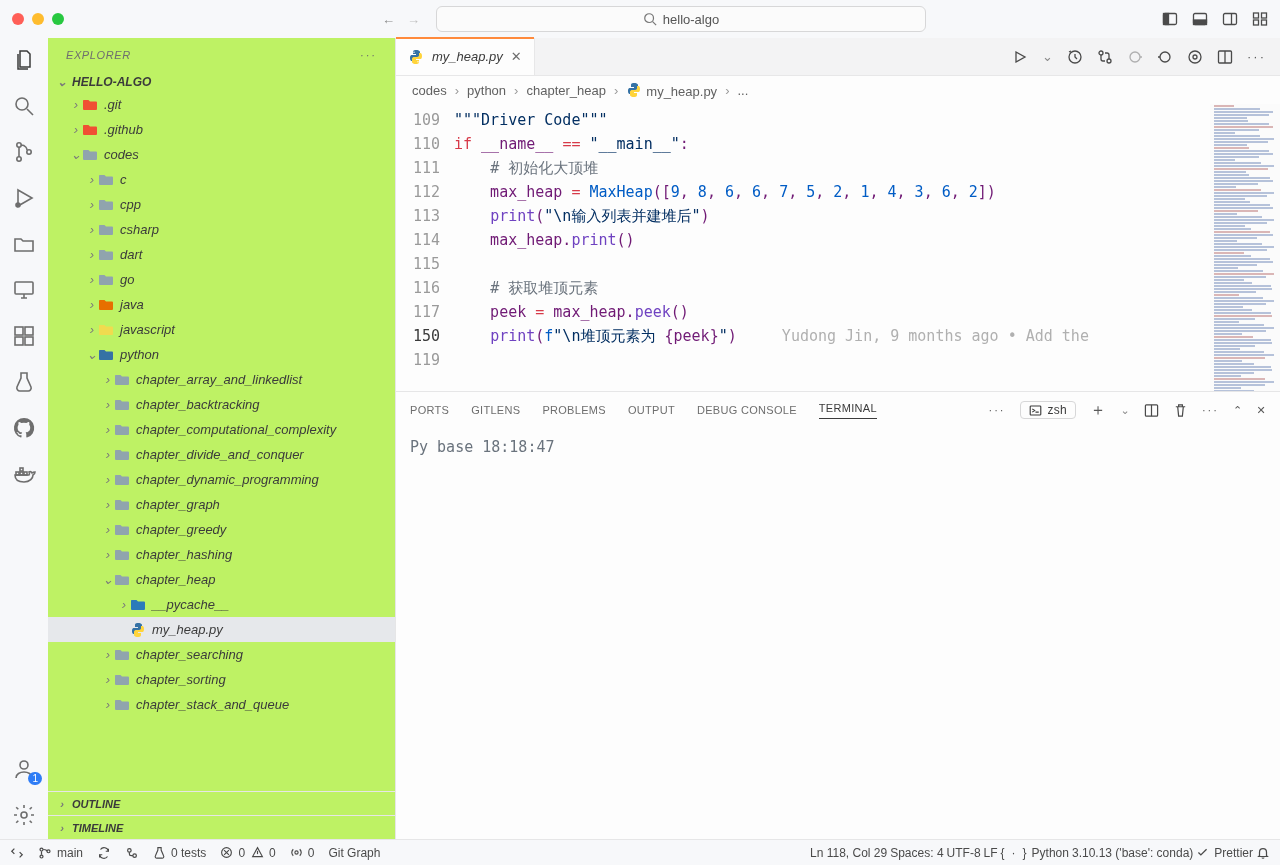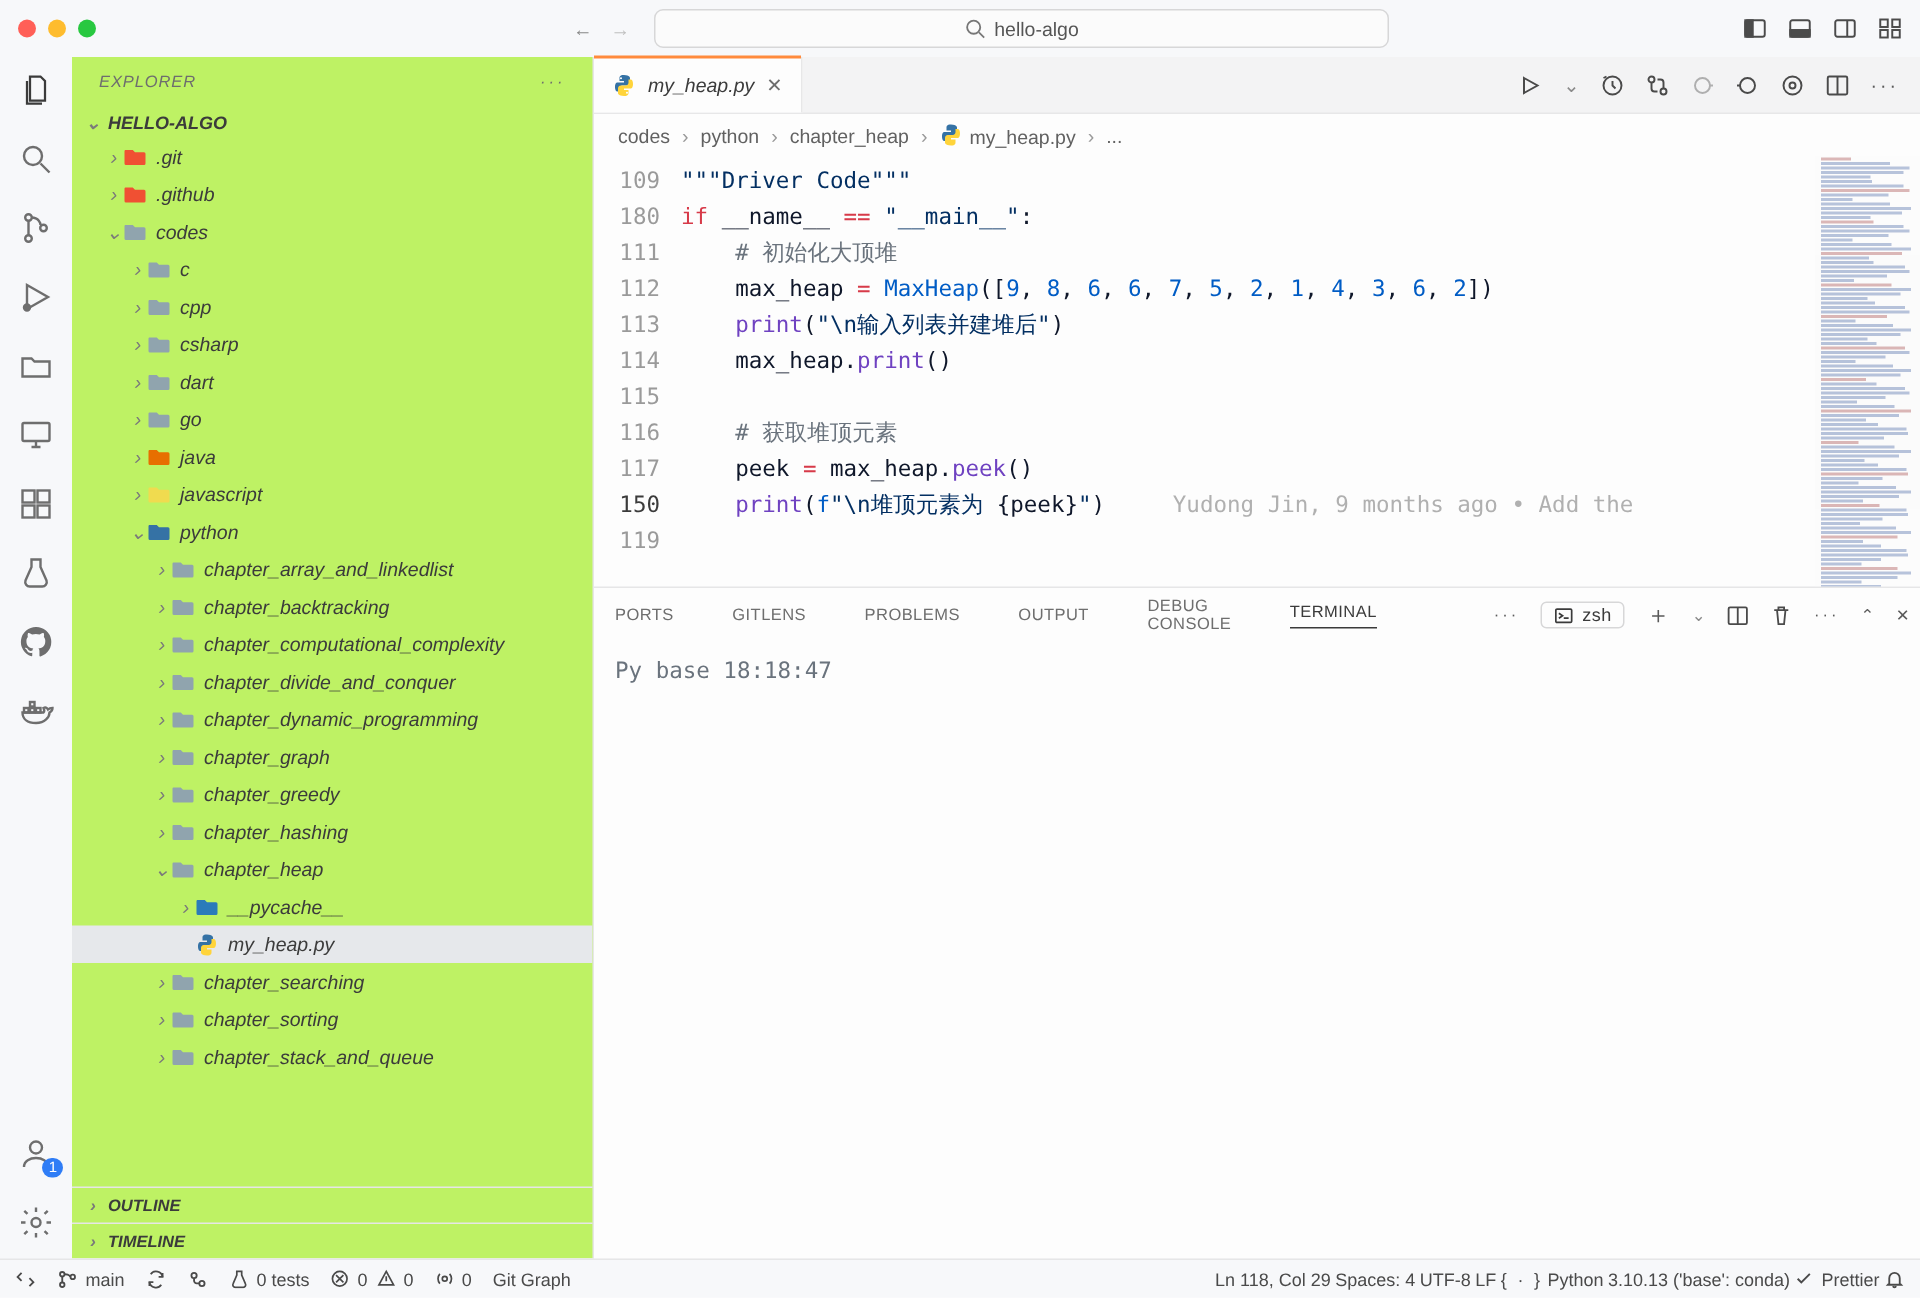--- a/index.html
+++ b/index.html
@@ -128,25 +128,25 @@
 
   
   .s-str { color:#032f62; }
   .s-kw  { color:#005cc5; }
   .s-kw2 { color:#d73a49; }
   .s-fn  { color:#6f42c1; }
   .s-cls { color:#005cc5; }
   .s-num { color:#005cc5; }
   .s-cmt { color:#6a737d; }
   .s-op  { color:#d73a49; }
-  .s-var { color:#0f172a; }
+  .s-var { color:#701a75; }
   .s-blame { color:#b0b0b0; }
 
   .panel { height: 448px; border-top:1px solid #e6e6e7; display:flex; flex-direction:column; background:#fdfdfd;}
-  .panel-tabs { height:36px; display:flex; align-items:center; gap:39px; padding:0 14px; font-size:11px; letter-spacing:.3px; color:#6e6e6e;}
+  .panel-tabs { height:36px; display:flex; align-items:center; gap:22px; padding:0 14px; font-size:11px; letter-spacing:.3px; color:#6e6e6e;}
   .panel-tabs .pt { cursor:pointer; }
   .panel-tabs .pt.active { color:#3b3b3b; border-bottom:1px solid #3b3b3b; padding-bottom:4px;}
   .panel-tabs .spacer { flex:1; }
   .panel-tabs .right { display:flex; align-items:center; gap:14px; color:#5a5a5a;}
   .panel-tabs .shellbox { border:1px solid #d7d7d8; border-radius:4px; padding:1px 8px; display:flex; gap:6px; align-items:center; font-size:12px; color:#3b3b3b;}
   .terminal-body { flex:1; padding:10px 14px; font-family: ui-monospace, Menlo, monospace; font-size:15px;}
   .term-line { display:flex; justify-content:space-between; }
   .term-left .p1 { color:#0aa; }
   .term-left .p2 { color:#6a737d; }
   .term-left .p3 { color:#005cc5; font-weight:600; }
@@ -624,21 +624,21 @@
               <path fill="#FFD43B" d="M8 15c3 0 3-1.5 3-2v-2H8v-1h4.5S14 10 14 7s-1.5-3-1.5-3H11v2c0 1-.5 2-2 2H6c-1.5 0-2 1-2 2v3s0 2 4 2z"></path>
             </svg>
           </span>my_heap.py</span>
         <span class="sep">›</span>
         <span>...</span>
       </div>
 
     <div class="code-wrap">
       <div class="gutter" id="gutter">
           <div>109</div>
-          <div>180</div>
+          <div>110</div>
           <div>111</div>
           <div>112</div>
           <div>113</div>
           <div>114</div>
           <div>115</div>
           <div>116</div>
           <div>117</div>
           <div class="current">150</div>
           <div>119</div>
         </div>

